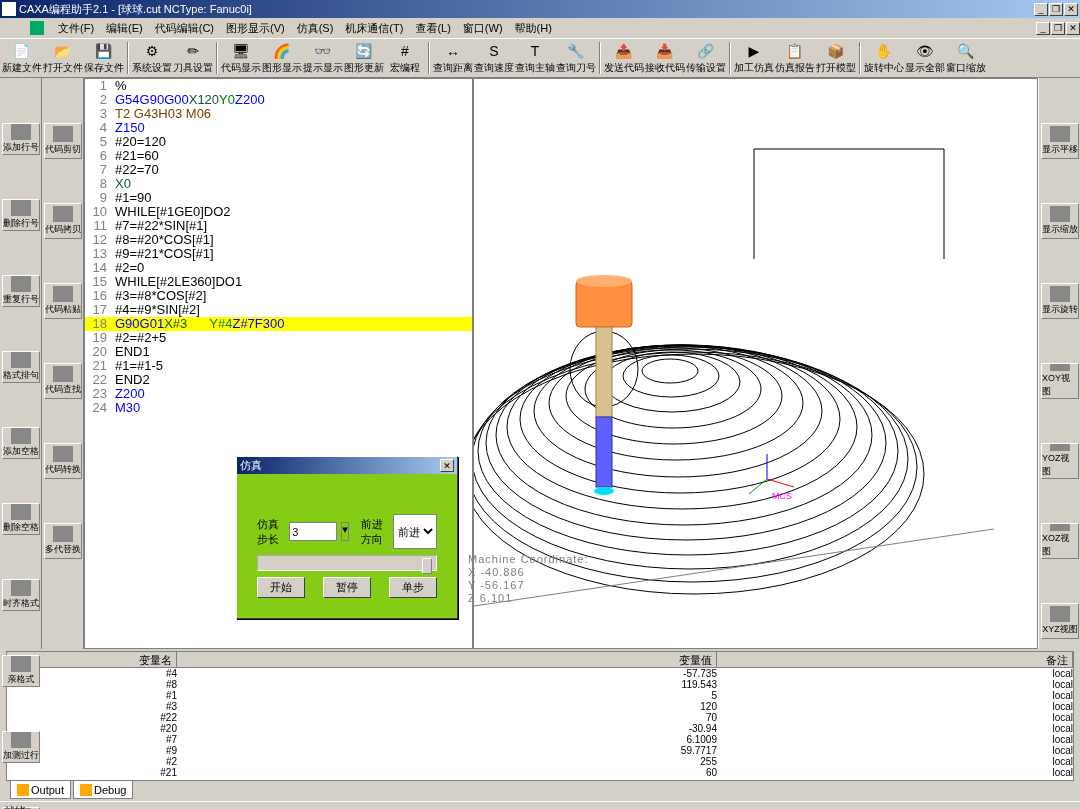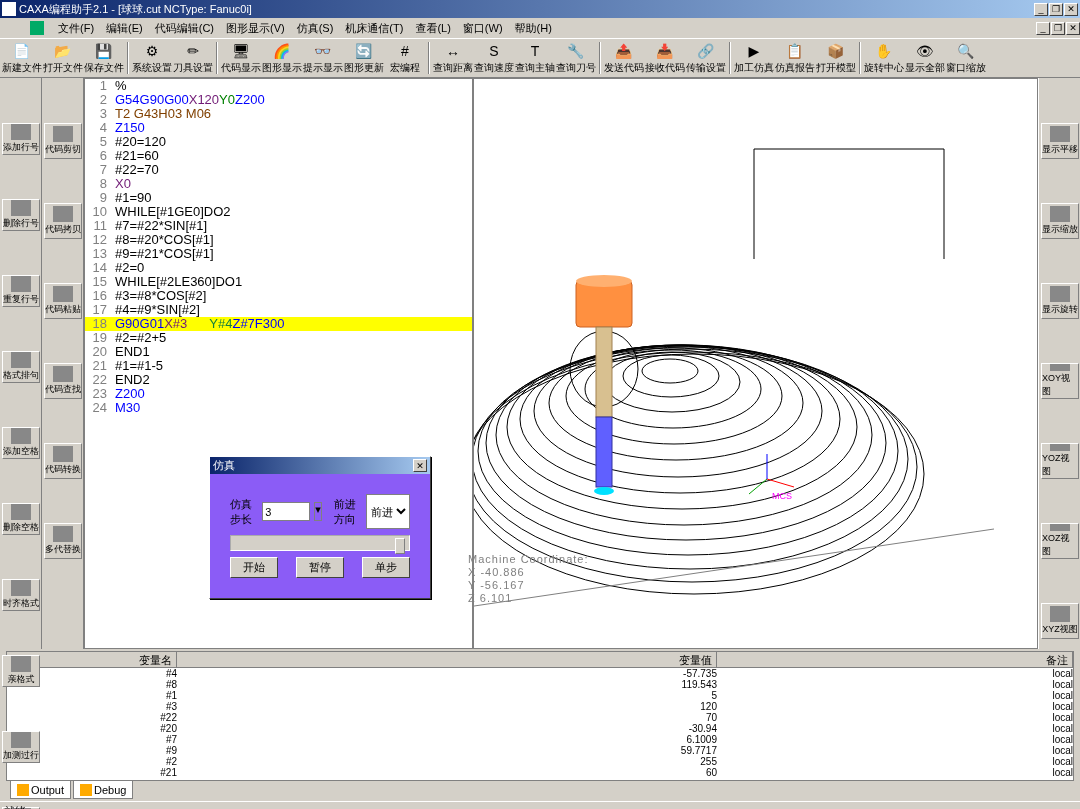--- a/index.html
+++ b/index.html
@@ -29,32 +29,32 @@
 .side-label { font-size: 9px; margin-top: 1px; }
 
 .code-panel { width: 389px; background: #fff; border: 1px solid #808080; position: relative; overflow: hidden; }
 .code-area { font-family: Arial, sans-serif; font-size: 13px; }
 .code-line { display: flex; height: 14px; line-height: 14px; }
 .line-num { width: 30px; text-align: right; padding-right: 8px; color: #808080; }
 .line-content { flex: 1; }
 .hl-line { background: #ffff00; }
 .c-green { color: #008000; }
 .c-blue { color: #0000ff; }
-.c-red { color: #701a75; }
+.c-red { color: #14532d; }
 .c-brown { color: #804000; }
 .c-magenta { color: #15803d; padding-left: 22px; }
 
 .view-panel { flex: 1; background: #fff; border: 1px solid #808080; position: relative; overflow: hidden; }
 
 .right-tools { width: 42px; background: #d4d0c8; border-left: 1px solid #fff; display: flex; flex-direction: column; padding: 2px; }
 
-.sim-dialog { position: absolute; left: 209px; top: 456px; width: 222px; background: #8b5cf6; border: 1px solid #fff; border-right-color: #404040; border-bottom-color: #404040; box-shadow: 1px 1px 0 #000; z-index: 10; }
+.sim-dialog { position: absolute; left: 236px; top: 456px; width: 222px; background: #84cc16; border: 1px solid #fff; border-right-color: #404040; border-bottom-color: #404040; box-shadow: 1px 1px 0 #000; z-index: 10; }
 .sim-title { height: 17px; background: linear-gradient(to right, #0a246a, #a6caf0); color: #fff; display: flex; align-items: center; padding: 0 3px; font-size: 11px; }
 .sim-close { width: 14px; height: 13px; background: #d4d0c8; border: 1px solid #fff; border-right-color: #404040; border-bottom-color: #404040; display: flex; align-items: center; justify-content: center; font-size: 9px; color: #000; margin-left: auto; }
-.sim-body { padding: 20px; }
+.sim-body { padding: 20px; margin-top: 20px; }
 .sim-row { display: flex; align-items: center; gap: 4px; margin-bottom: 6px; font-size: 11px; }
 .sim-input { width: 48px; height: 19px; border: 1px solid #808080; background: #fff; padding: 0 2px; font-size: 11px; }
 .sim-select { width: 48px; height: 35px; border: 1px solid #808080; background: #fff; font-size: 11px; }
 .sim-slider { height: 16px; border: 1px inset #fff; margin: 6px 0; position: relative; background: #d4d0c8; }
 .sim-thumb { position: absolute; right: 4px; top: 2px; width: 10px; height: 16px; background: #d4d0c8; border: 1px solid #fff; border-right-color: #808080; border-bottom-color: #808080; }
 .sim-btns { display: flex; gap: 1px; justify-content: space-between; margin-top: 6px; }
 .sim-btn { width: 48px; height: 21px; border: 1px solid #fff; border-right-color: #404040; border-bottom-color: #404040; background: #d4d0c8; font-size: 11px; cursor: pointer; }
 
 .coord-text { position: absolute; left: 468px; top: 553px; font-family: Arial; font-size: 11px; color: #808080; letter-spacing: 1px; line-height: 13px; z-index: 5; }
 

